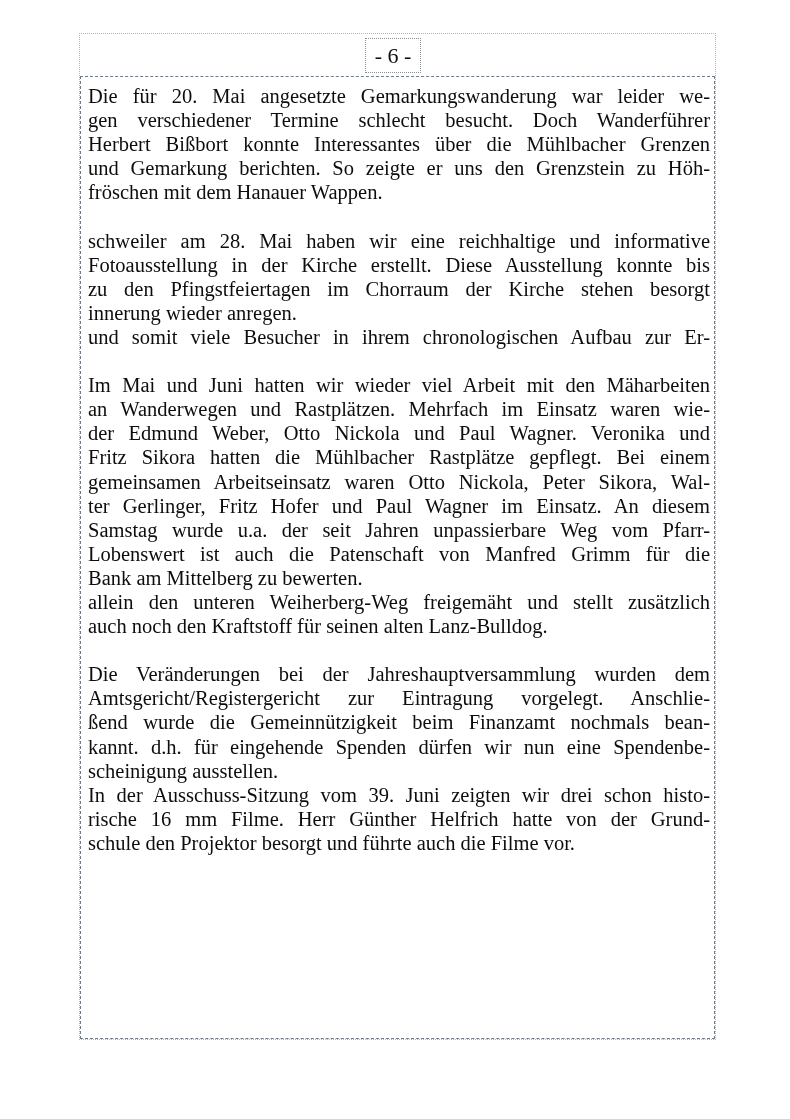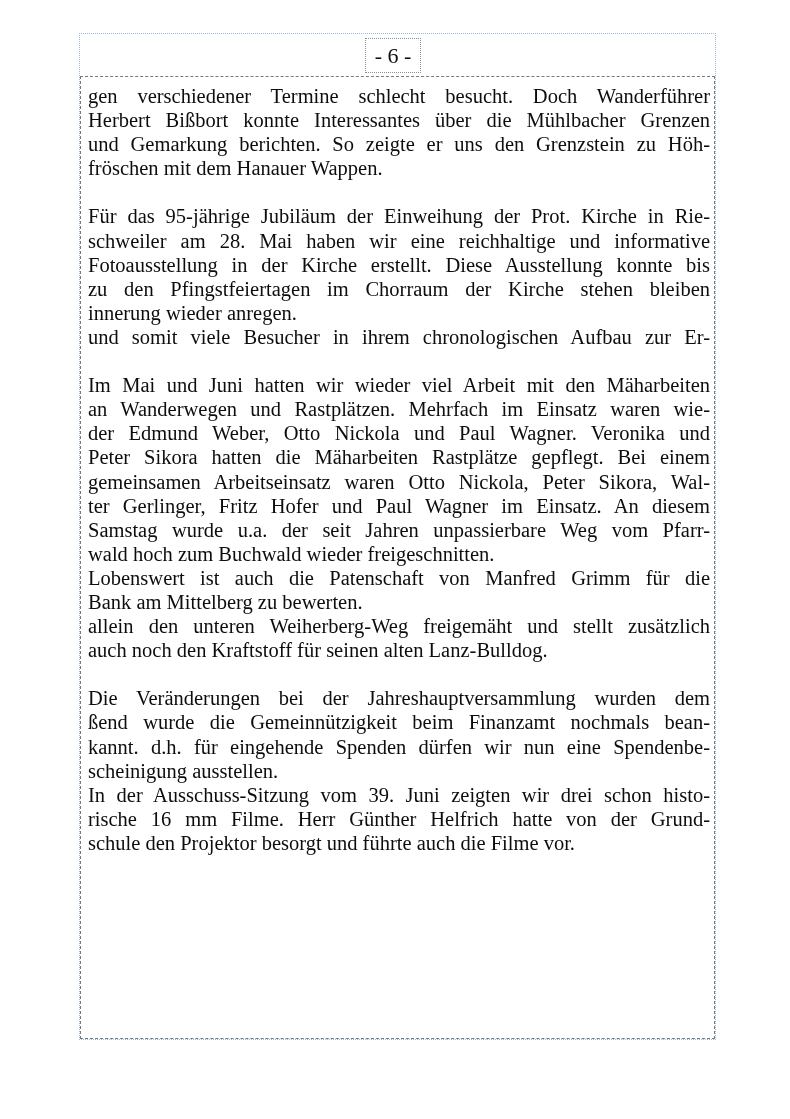--- a/index.html
+++ b/index.html
@@ -71,56 +71,56 @@
 <body>
 
 <div class="page-frame">
   <div class="header-band">
     <div class="page-number-box">
       <span>- 6 -</span>
     </div>
   </div>
   <div class="text-frame">
       <div class="para">
+        <div class="line">Die für 20. Mai angesetzte Gemarkungswanderung war leider we-</div>
         <div class="line">gen verschiedener Termine schlecht besucht. Doch Wanderführer</div>
         <div class="line">Herbert Bißbort konnte Interessantes über die Mühlbacher Grenzen</div>
         <div class="line">und Gemarkung berichten. So zeigte er uns den Grenzstein zu Höh-</div>
         <div class="line last">fröschen mit dem Hanauer Wappen.</div>
       </div>
       <div class="blank-line"></div>
       <div class="para">
-        <div class="line">Für das 95-jährige Jubiläum der Einweihung der Prot. Kirche in Rie-</div>
         <div class="line">schweiler am 28. Mai haben wir eine reichhaltige und informative</div>
         <div class="line">Fotoausstellung in der Kirche erstellt. Diese Ausstellung konnte bis</div>
-        <div class="line">zu den Pfingstfeiertagen im Chorraum der Kirche stehen bleiben</div>
+        <div class="line">zu den Pfingstfeiertagen im Chorraum der Kirche stehen besorgt</div>
         <div class="line last">innerung wieder anregen.</div>
         <div class="line">und somit viele Besucher in ihrem chronologischen Aufbau zur Er-</div>
       </div>
       <div class="blank-line"></div>
       <div class="para">
         <div class="line">Im Mai und Juni hatten wir wieder viel Arbeit mit den Mäharbeiten</div>
         <div class="line">an Wanderwegen und Rastplätzen. Mehrfach im Einsatz waren wie-</div>
         <div class="line">der Edmund Weber, Otto Nickola und Paul Wagner. Veronika und</div>
-        <div class="line">Peter Sikora hatten die Mäharbeiten Rastplätze gepflegt. Bei einem</div>
+        <div class="line">Fritz Sikora hatten die Mühlbacher Rastplätze gepflegt. Bei einem</div>
         <div class="line">gemeinsamen Arbeitseinsatz waren Otto Nickola, Peter Sikora, Wal-</div>
         <div class="line">ter Gerlinger, Fritz Hofer und Paul Wagner im Einsatz. An diesem</div>
         <div class="line">Samstag wurde u.a. der seit Jahren unpassierbare Weg vom Pfarr-</div>
-        <div class="line last">wald hoch zum Buchwald wieder freigeschnitten.</div>
       </div>
       <div class="para">
         <div class="line">Lobenswert ist auch die Patenschaft von Manfred Grimm für die</div>
         <div class="line last">Bank am Mittelberg zu bewerten.</div>
       </div>
       <div class="para">
         <div class="line">allein den unteren Weiherberg-Weg freigemäht und stellt zusätzlich</div>
         <div class="line last">auch noch den Kraftstoff für seinen alten Lanz-Bulldog.</div>
       </div>
       <div class="blank-line"></div>
       <div class="para">
         <div class="line">Die Veränderungen bei der Jahreshauptversammlung wurden dem</div>
+        <div class="line">Amtsgericht/Registergericht zur Eintragung vorgelegt. Anschlie-</div>
         <div class="line">ßend wurde die Gemeinnützigkeit beim Finanzamt nochmals bean-</div>
         <div class="line">kannt. d.h. für eingehende Spenden dürfen wir nun eine Spendenbe-</div>
         <div class="line last">scheinigung ausstellen.</div>
       </div>
       <div class="para">
         <div class="line">In der Ausschuss-Sitzung vom 39. Juni zeigten wir drei schon histo-</div>
         <div class="line">rische 16 mm Filme. Herr Günther Helfrich hatte von der Grund-</div>
         <div class="line last">schule den Projektor besorgt und führte auch die Filme vor.</div>
       </div>
     </div>

